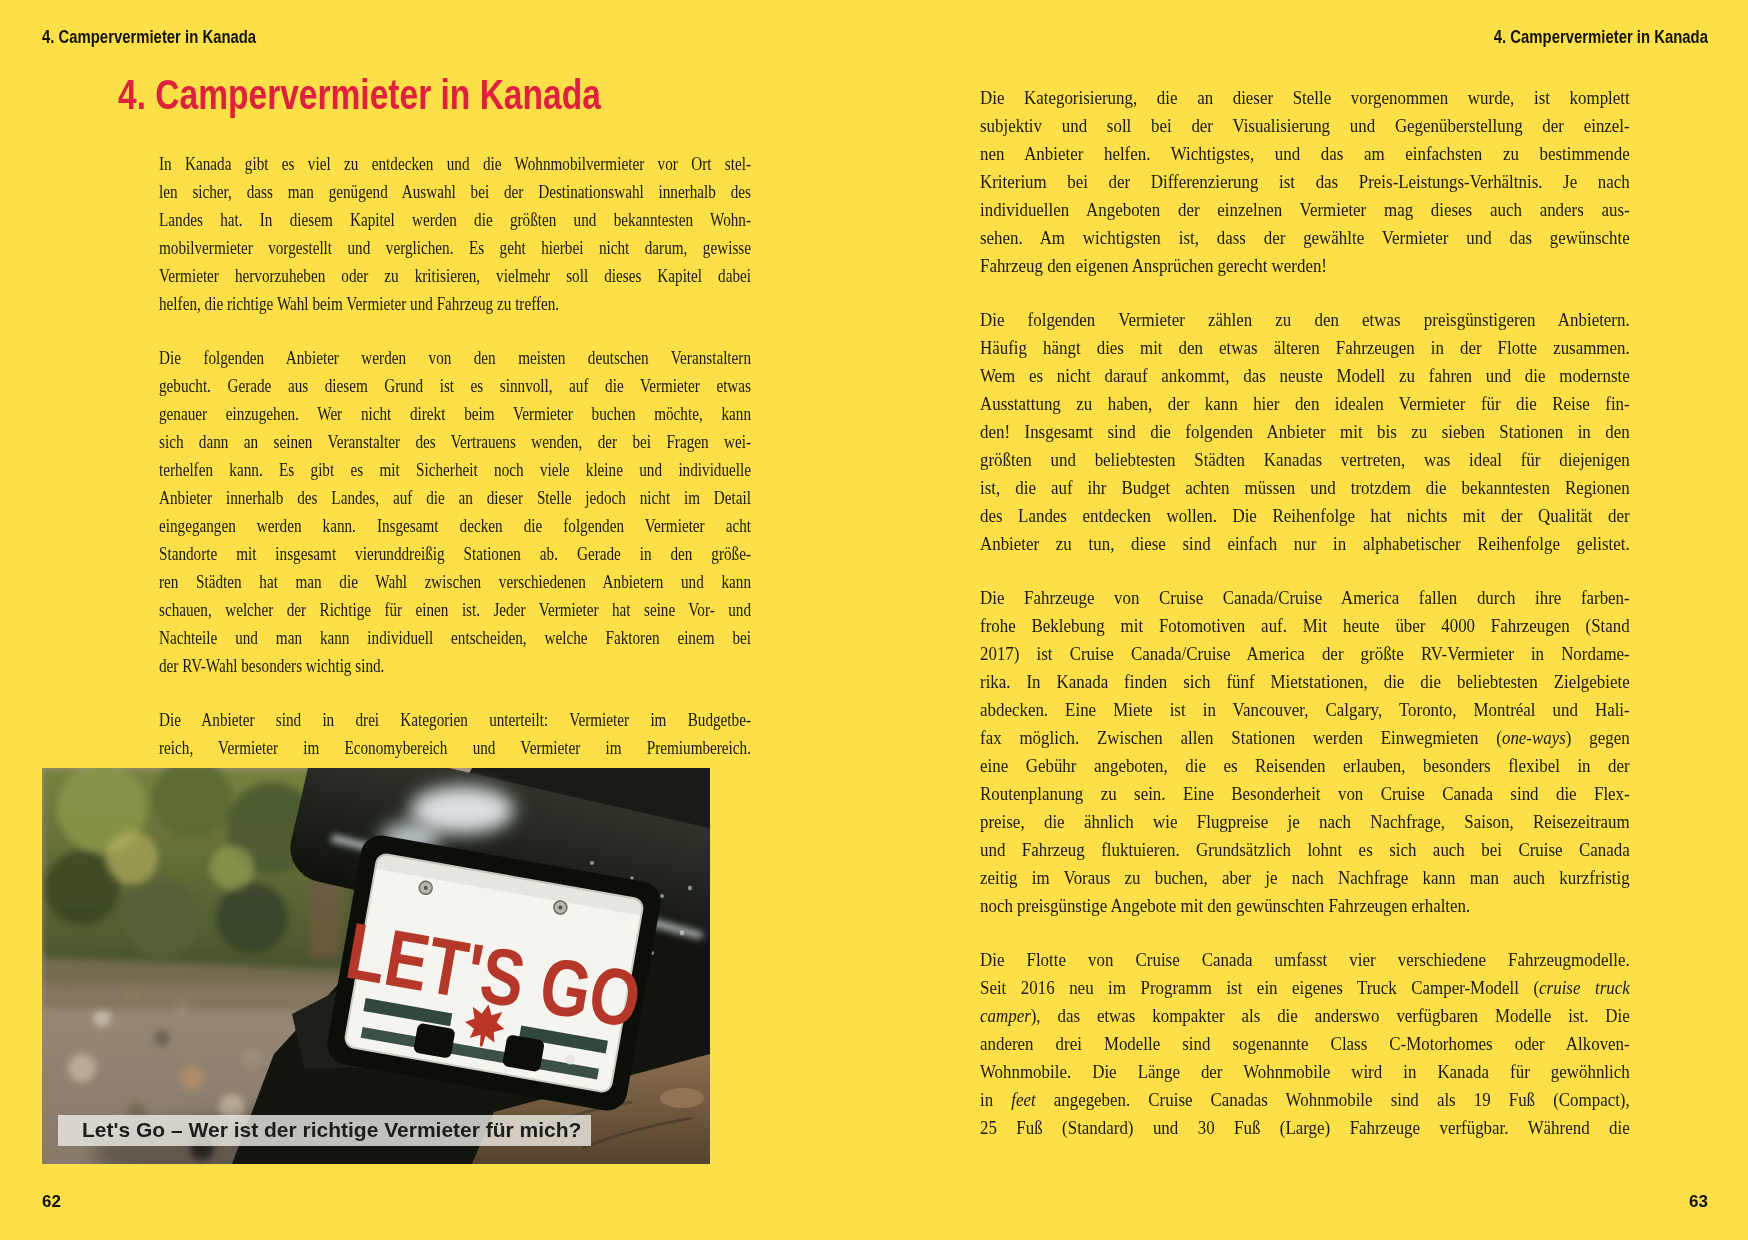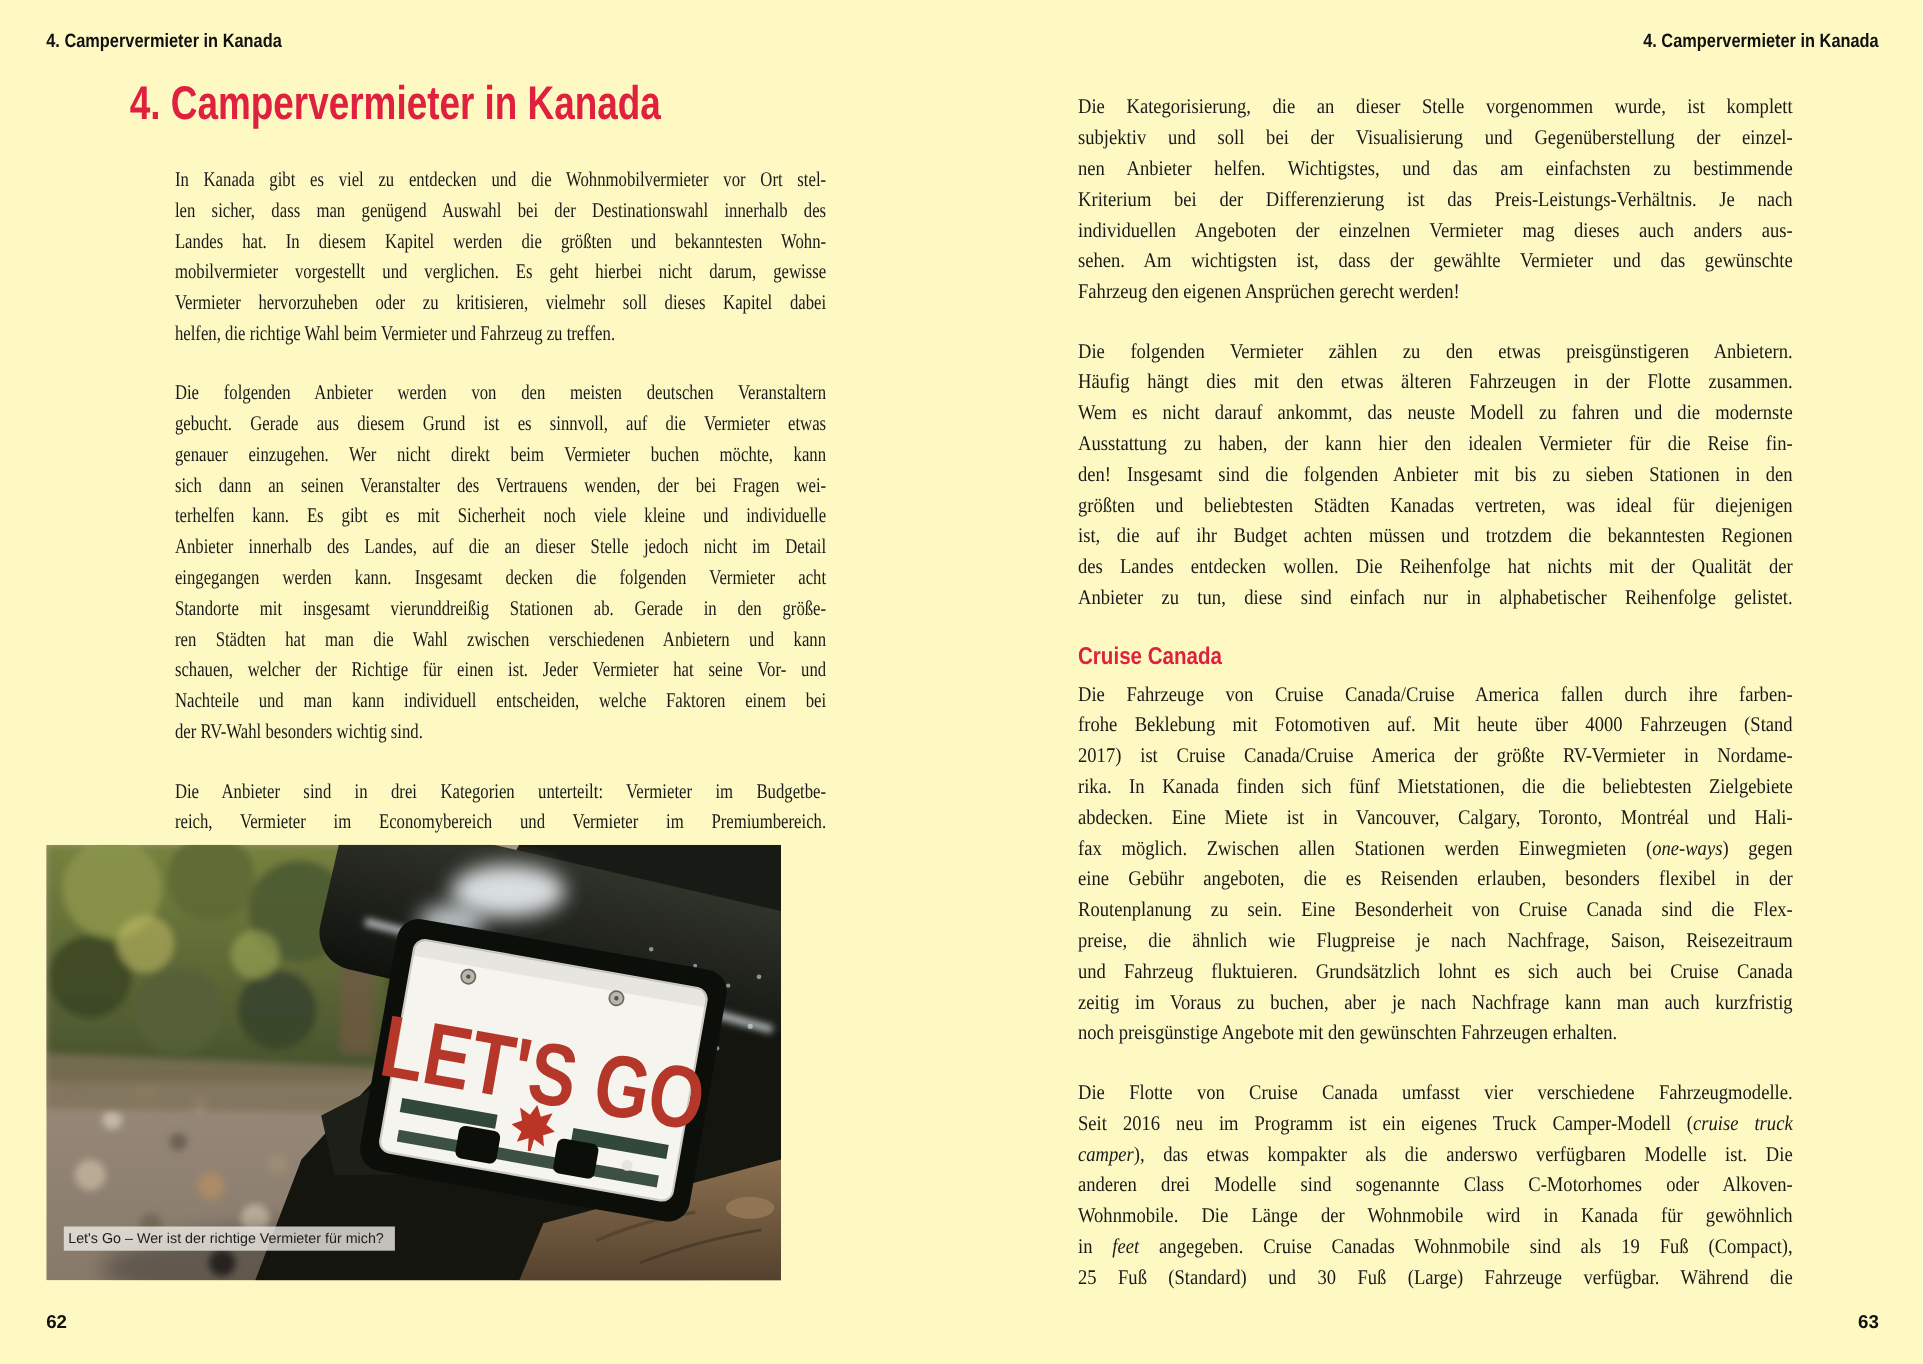--- a/index.html
+++ b/index.html
@@ -1,16 +1,16 @@
 <!DOCTYPE html>
 <html><head>
 <meta charset="utf-8">
 <style>
   html,body{margin:0;padding:0;background:#ffffff;}
-  .spread{position:relative;width:1748px;height:1240px;background:#fef9c3;overflow:hidden;
+  .spread{position:relative;width:1748px;height:1240px;background:#fde047;overflow:hidden;
           font-family:"Liberation Serif",serif;color:#191919;}
   .cond{display:inline-block;transform:scaleX(0.85);transform-origin:0 50%;}
   .condR{display:inline-block;transform:scaleX(0.85);transform-origin:100% 50%;}
   .running-head{position:absolute;top:27px;font-weight:bold;font-size:17.5px;color:#111;
                 font-family:"Liberation Sans",sans-serif;white-space:nowrap;}
   #rh-left{left:42px;}
   #rh-right{right:40px;text-align:right;}
   .chapter-title{position:absolute;left:118px;top:70px;font-family:"Liberation Sans",sans-serif;
                  font-weight:bold;font-size:43px;white-space:nowrap;}
   .chapter-title .cond{transform:scaleX(0.78);}
@@ -26,22 +26,22 @@
            line-height:34px;color:#111;margin:14px 0 18px 0;white-space:nowrap;}
   .h3block{font-family:"Liberation Sans",sans-serif;font-weight:bold;font-size:22px;
            line-height:26px;margin:14px 0 8px 0;white-space:nowrap;}
   .pagenum{position:absolute;top:1192px;font-family:"Liberation Sans",sans-serif;
            font-weight:bold;font-size:17px;color:#111;}
   #pn-left{left:42px;}
   #pn-right{right:40px;}
   .photo{position:absolute;left:42px;top:768px;width:668px;height:396px;overflow:hidden;}
   .photo svg{display:block;}
   .caption-bar{position:absolute;left:16px;top:347px;background:rgba(238,235,229,0.80);
-               padding:3px 10px 4px 4px;font-family:"Liberation Sans",sans-serif;
-               font-weight:normal;font-size:13px;color:#1d1d1b;white-space:nowrap;}
+               padding:3px 10px 4px 24px;font-family:"Liberation Sans",sans-serif;
+               font-weight:bold;font-size:21px;color:#1d1d1b;white-space:nowrap;}
   i{font-style:italic;}
 </style>
 </head>
 <body>
 
 <div class="spread">
 
   <div class="running-head" id="rh-left">
     <span class="cond">4. Campervermieter in Kanada</span>
   </div>
@@ -96,21 +96,20 @@
         <div class="tline">Die folgenden Vermieter zählen zu den etwas preisgünstigeren Anbietern.</div>
         <div class="tline">Häufig hängt dies mit den etwas älteren Fahrzeugen in der Flotte zusammen.</div>
         <div class="tline">Wem es nicht darauf ankommt, das neuste Modell zu fahren und die modernste</div>
         <div class="tline">Ausstattung zu haben, der kann hier den idealen Vermieter für die Reise fin-</div>
         <div class="tline">den! Insgesamt sind die folgenden Anbieter mit bis zu sieben Stationen in den</div>
         <div class="tline">größten und beliebtesten Städten Kanadas vertreten, was ideal für diejenigen</div>
         <div class="tline">ist, die auf ihr Budget achten müssen und trotzdem die bekanntesten Regionen</div>
         <div class="tline">des Landes entdecken wollen. Die Reihenfolge hat nichts mit der Qualität der</div>
         <div class="tline">Anbieter zu tun, diese sind einfach nur in alphabetischer Reihenfolge gelistet.</div>
       </div>
-      <div class="h3block"><span class="cond" style="color: rgb(224, 32, 63);">Cruise Canada</span></div>
       <div class="para pR">
         <div class="tline">Die Fahrzeuge von Cruise Canada/Cruise America fallen durch ihre farben-</div>
         <div class="tline">frohe Beklebung mit Fotomotiven auf. Mit heute über 4000 Fahrzeugen (Stand</div>
         <div class="tline">2017) ist Cruise Canada/Cruise America der größte RV-Vermieter in Nordame-</div>
         <div class="tline">rika. In Kanada finden sich fünf Mietstationen, die die beliebtesten Zielgebiete</div>
         <div class="tline">abdecken. Eine Miete ist in Vancouver, Calgary, Toronto, Montréal und Hali-</div>
         <div class="tline">fax möglich. Zwischen allen Stationen werden Einwegmieten (<i>one-ways</i>) gegen</div>
         <div class="tline">eine Gebühr angeboten, die es Reisenden erlauben, besonders flexibel in der</div>
         <div class="tline">Routenplanung zu sein. Eine Besonderheit von Cruise Canada sind die Flex-</div>
         <div class="tline">preise, die ähnlich wie Flugpreise je nach Nachfrage, Saison, Reisezeitraum</div>

